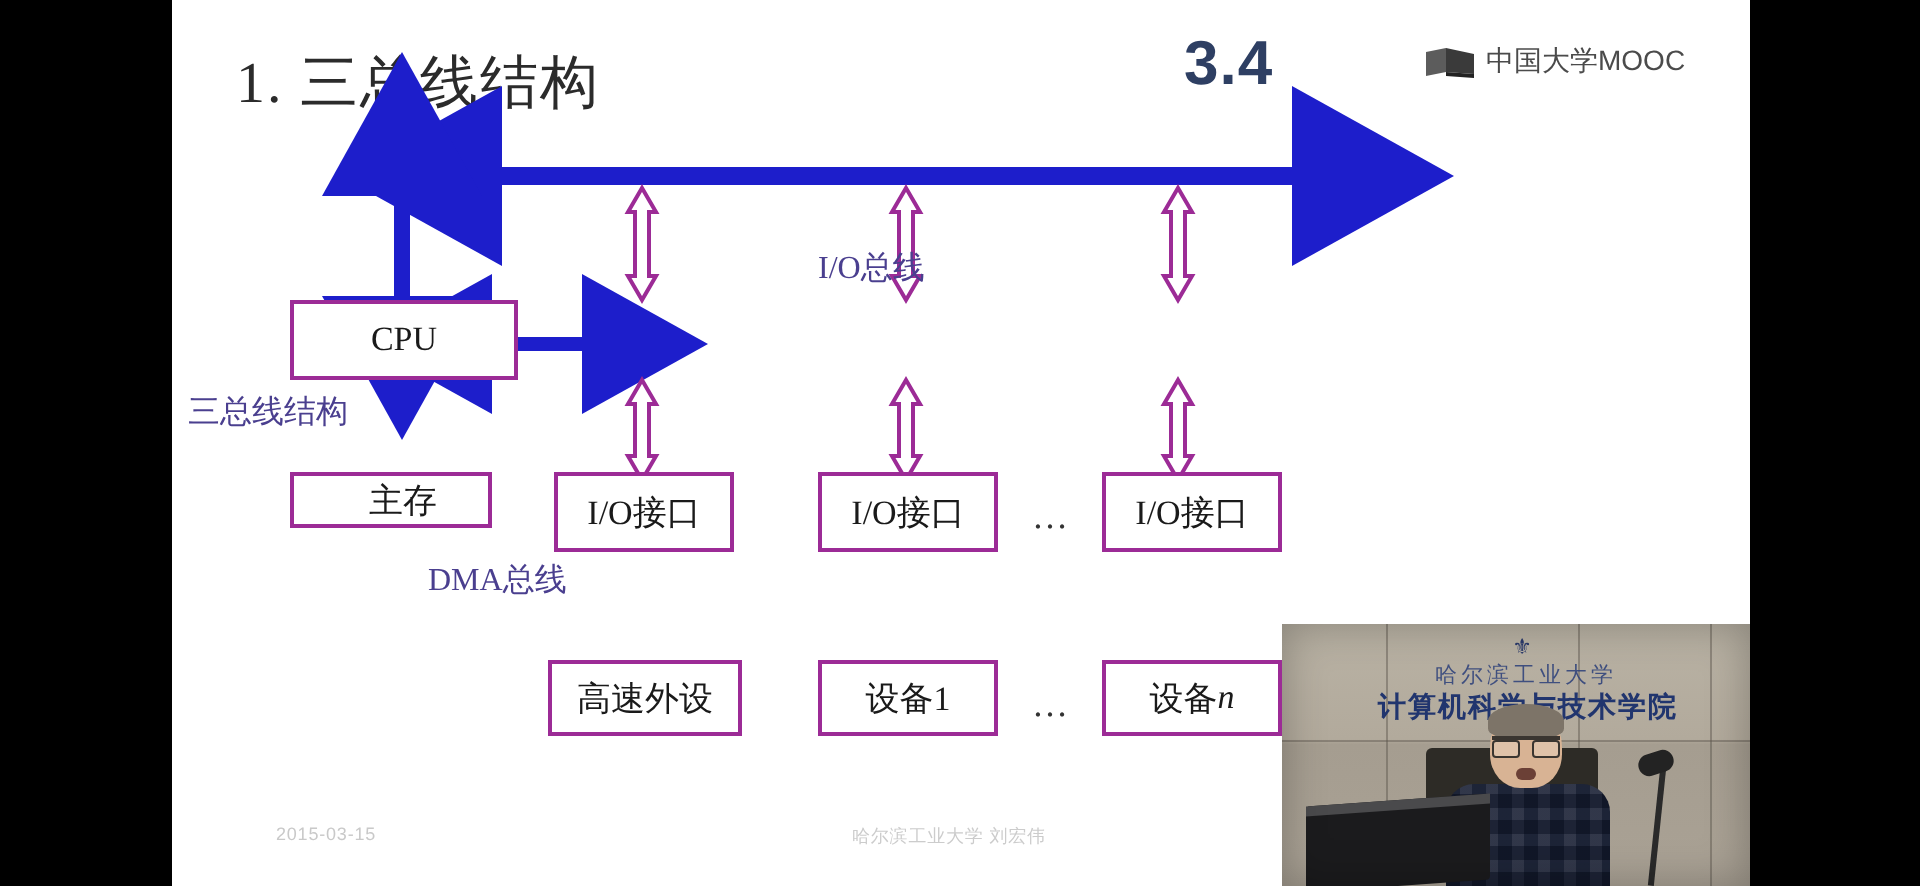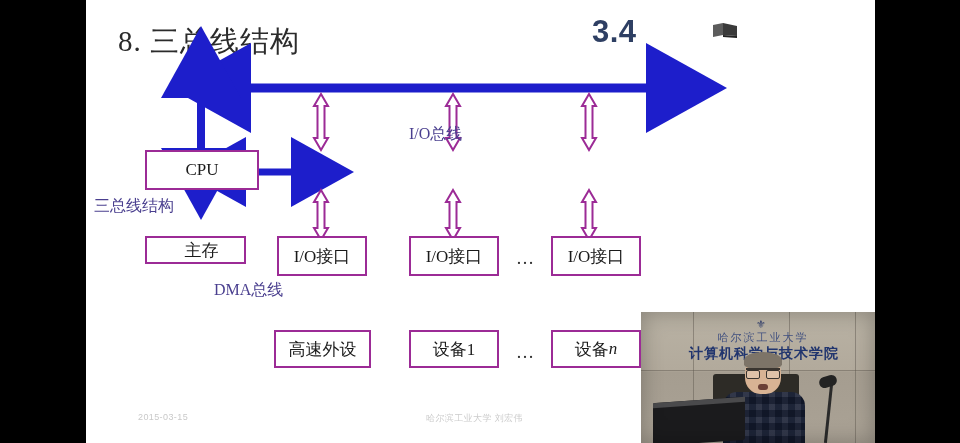--- a/index.html
+++ b/index.html
@@ -282,31 +282,32 @@
     box-shadow: inset 0 0 22px rgba(0,0,0,0.28);
   }
 </style>
 </head>
 <body>
 
 <div id="screen">
 
   <div id="slide">
 
-    <div class="slide-title">8. 三总线结构</div>
+    <div class="slide-title">1. 三总线结构</div>
     <div class="section-number">3.4</div>
 
     <div class="mooc-logo">
       <span class="mooc-book">
         <svg width="26" height="16" viewBox="0 0 26 16">
           <path d="M1 3 L11 1 L11 13 L1 15 Z" fill="#5c5c5c"></path>
           <path d="M11 1 L25 4 L25 14 L11 13 Z" fill="#3a3a3a"></path>
           <path d="M11 13 L25 14 L25 16 L11 15 Z" fill="#222"></path>
         </svg>
       </span>
+      <span class="mooc-text">中国大学MOOC</span>
     </div>
 
     <div id="diagram">
 
       <svg class="svg-layer" viewBox="0 0 789 443">
         <defs>
           <marker id="blueL" markerWidth="10" markerHeight="10" refX="9" refY="5" orient="auto">
             <path d="M9,0 L9,10 L0,5 Z" fill="#1d1ecb"></path>
           </marker>
           <marker id="blueR" markerWidth="10" markerHeight="10" refX="1" refY="5" orient="auto">

